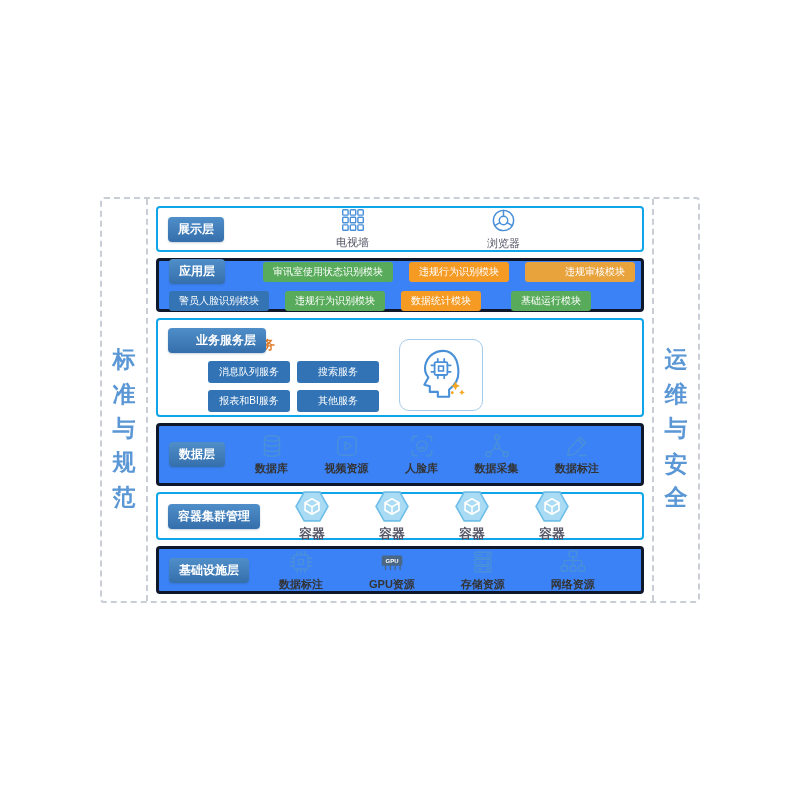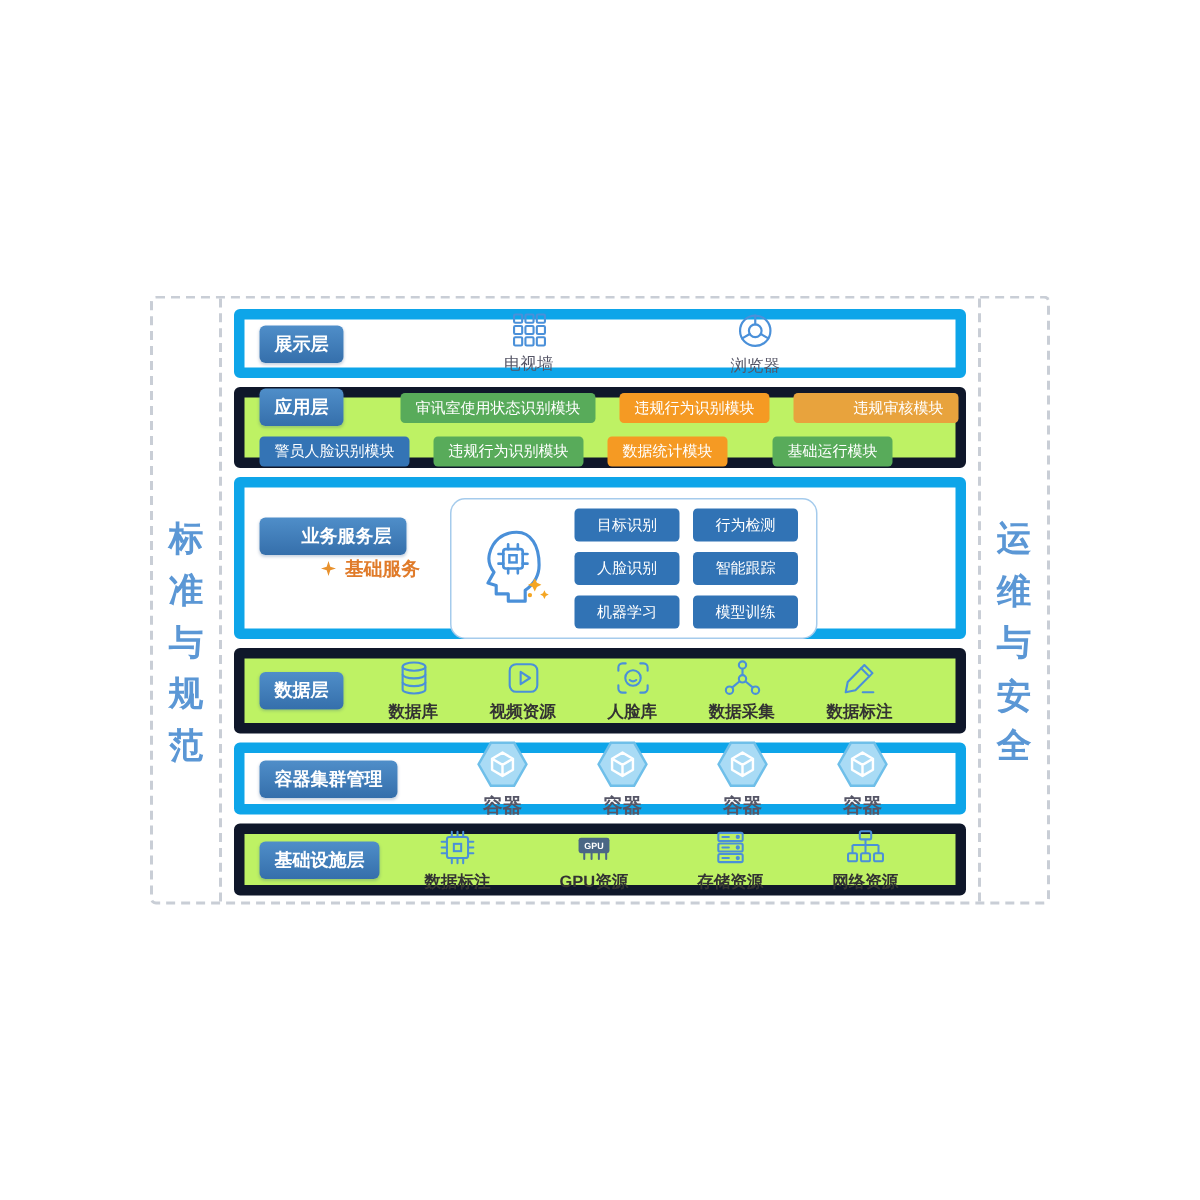--- a/index.html
+++ b/index.html
@@ -9,34 +9,34 @@
              border:2px dashed #c9ced6; border-radius:4px; display:flex; background:#fff; }
   .pillar { width:46px; flex:0 0 46px; display:flex; align-items:center; justify-content:center; }
   .pillar.left  { border-right:2px dashed #c9ced6; }
   .pillar.right { border-left:2px dashed #c9ced6; }
   .vtext { writing-mode:vertical-rl; letter-spacing:1.5em; padding-top:1.2em;
            font-size:23px; font-weight:bold; color:#5b97d5; line-height:1; }
 
   .main { flex:1; padding:7px 8px; display:flex; flex-direction:column; gap:6px; min-width:0; }
 
   .layer { border-radius:4px; display:flex; align-items:center; padding:0 10px; position:relative; }
-  .layer.white { background:#ffffff; border:7px solid #0ea5e9; }
-  .layer.blue  { background:#bef264; border:7px solid #0f172a;text-align:center; }
+  .layer.white { background:#ffffff; border:2px solid #0ea5e9; }
+  .layer.blue  { background:#3b82f6; border:3px solid #0f172a;text-align:center; }
 
   .row-presentation { height:46px; }
   .row-application  { height:54px; flex-direction:column; align-items:stretch; justify-content:center; gap:7px; padding:6px 10px; }
   .row-business     { height:108px; }
   .row-data         { height:68px; }
-  .row-container    { height:48px;gap:18px; }
+  .row-container    { height:48px; }
   .row-infra        { height:48px; }
 
   .badge { background:linear-gradient(180deg,#4f8ec9,#356fab); color:#fff; font-size:12px;
            font-weight:bold; padding:4px 10px; border-radius:4px; white-space:nowrap;
            box-shadow:0 1px 2px rgba(40,80,130,.25); flex:0 0 auto; }
-  .badge.abs { position:absolute; top:20px; left:10px;padding-left:28px; }
+  .badge.abs { position:absolute; top:8px; left:10px;padding-left:28px; }
 
   .p-area { flex:1; display:flex; justify-content:center; gap:118px; }
   .icon-item { display:flex; flex-direction:column; align-items:center; gap:2px; }
   .cap { font-size:11px; color:#333; font-weight:bold; white-space:nowrap; }
   .cap.light { color:#556; font-weight:normal; }
 
   .app-row { display:flex; align-items:center; gap:16px; }
   .app-row .badge { margin-right:22px; }
   .chip { color:#fff; font-size:10px; padding:3px 10px; border-radius:3px; white-space:nowrap; }
 
@@ -113,39 +113,37 @@
     <section class="layer white row-business">
       <span class="badge abs">业务服务层</span>
       <div class="biz-content">
         <div class="basic-group">
           <div class="basic-title">
             <svg width="12" height="12" viewBox="0 0 24 24">
                 <path d="M12 2 l2.4 7.6 7.6 2.4 -7.6 2.4 -2.4 7.6 -2.4 -7.6 -7.6 -2.4 7.6 -2.4 Z" fill="#e8912d"></path>
               </svg>
             <span>基础服务</span>
           </div>
+          <div class="basic-grid">
+            <span class="chip srv">消息队列服务</span>
+            <span class="chip srv">搜索服务</span>
+            <span class="chip srv">报表和BI服务</span>
+            <span class="chip srv">其他服务</span>
+          </div>
         </div>
         <div class="ai-box">
           <svg width="58" height="58" viewBox="0 0 72 72" fill="none">
             <path d="M39 6 C27 6 19 13.5 16.5 24 c-1.4 6 0.5 11 3.8 15 l-5 9 6.8 2 v7 h10 v6 h14 V54 c7 -5 11.5 -12 11.5 -21 C57.6 17 51 6 39 6 Z" stroke="#4a90d9" stroke-width="2.6" stroke-linejoin="round"></path>
             <rect x="28" y="20" width="16" height="16" rx="2" stroke="#4a90d9" stroke-width="2.2"></rect>
             <rect x="33" y="25" width="6" height="6" stroke="#4a90d9" stroke-width="2"></rect>
             <path d="M32 20 v-4 M40 20 v-4 M32 36 v4 M40 36 v4 M28 24 h-4 M28 32 h-4 M44 24 h4 M44 32 h4" stroke="#4a90d9" stroke-width="2.2" stroke-linecap="round"></path>
             <path d="M54 44 l1.8 3.7 3.7 1.8 -3.7 1.8 -1.8 3.7 -1.8 -3.7 -3.7 -1.8 3.7 -1.8 Z" fill="#f5a623"></path>
             <path d="M62 54 l1.2 2.4 2.4 1.2 -2.4 1.2 -1.2 2.4 -1.2 -2.4 -2.4 -1.2 2.4 -1.2 Z" fill="#f5a623"></path>
             <circle cx="50" cy="58" r="1.8" fill="#f5a623"></circle>
           </svg>
-          <div class="ai-grid">
-            <span class="chip srv">目标识别</span>
-            <span class="chip srv">行为检测</span>
-            <span class="chip srv">人脸识别</span>
-            <span class="chip srv">智能跟踪</span>
-            <span class="chip srv">机器学习</span>
-            <span class="chip srv">模型训练</span>
-          </div>
         </div>
       </div>
     </section>
 
     <section class="layer blue row-data">
       <span class="badge">数据层</span>
       <div class="d-area">
         <div class="icon-item">
           <svg width="26" height="26" viewBox="0 0 48 48" fill="none" stroke="#4a90d9" stroke-width="2.6">
             <ellipse cx="24" cy="10" rx="14" ry="5"></ellipse>

